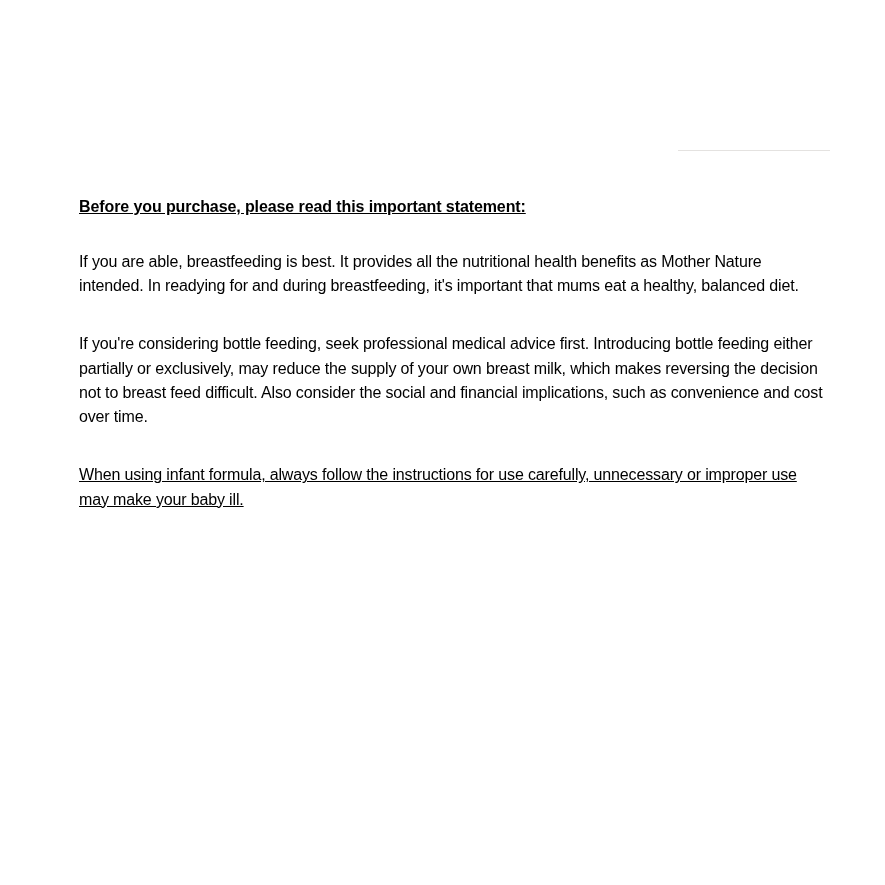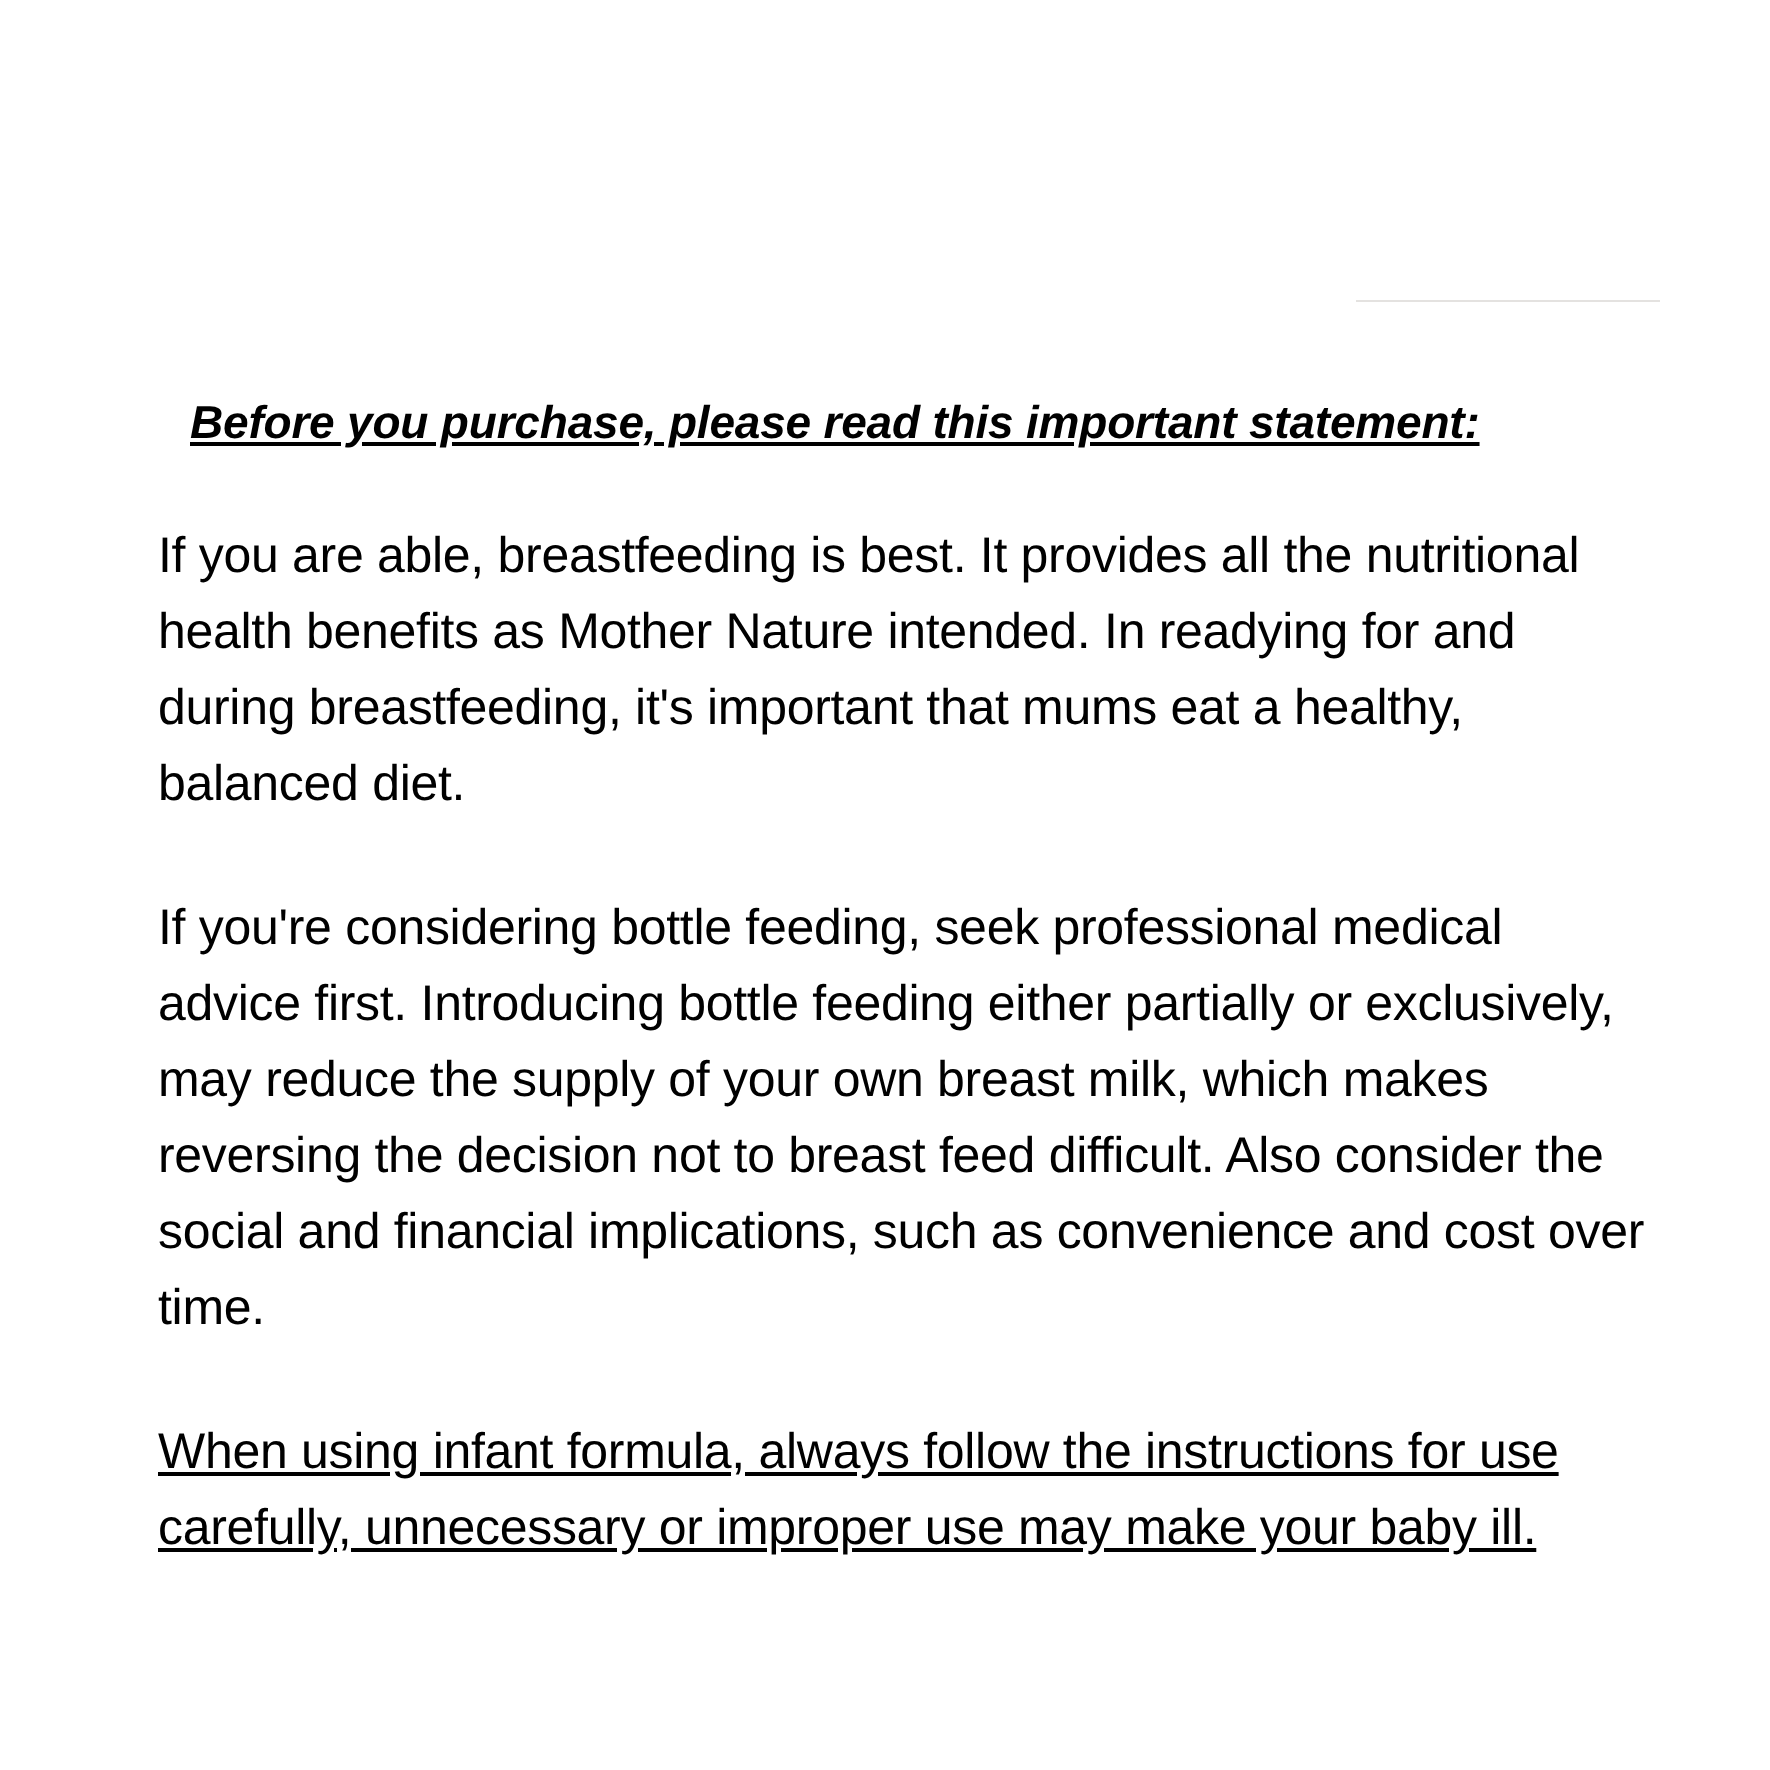--- a/index.html
+++ b/index.html
@@ -32,31 +32,30 @@
     height: 1px;
     background: #e4e2e0;
   }
   .content {
     position: absolute;
     left: 79px;
     top: 196px;
     width: 760px;
   }
   .heading {
-    font-size: 23px;
+    font-size: 16px;
     line-height: 1.35;
-    font-style: italic;
     font-weight: bold;
     text-decoration: underline;
     letter-spacing: -0.1px;
-    margin: 0 0 32px 16px;
+    margin: 0 0 32px 0;
     white-space: nowrap;
   }
   .para {
-    font-size: 25px;
+    font-size: 16px;
     line-height: 1.52;
     margin: 0 0 34px 0;
     letter-spacing: -0.15px;
     text-align: left;
   }
   .para:last-child {
     margin-bottom: 0;
     text-decoration: underline;
   }
   .p1 { width: 735px; }

